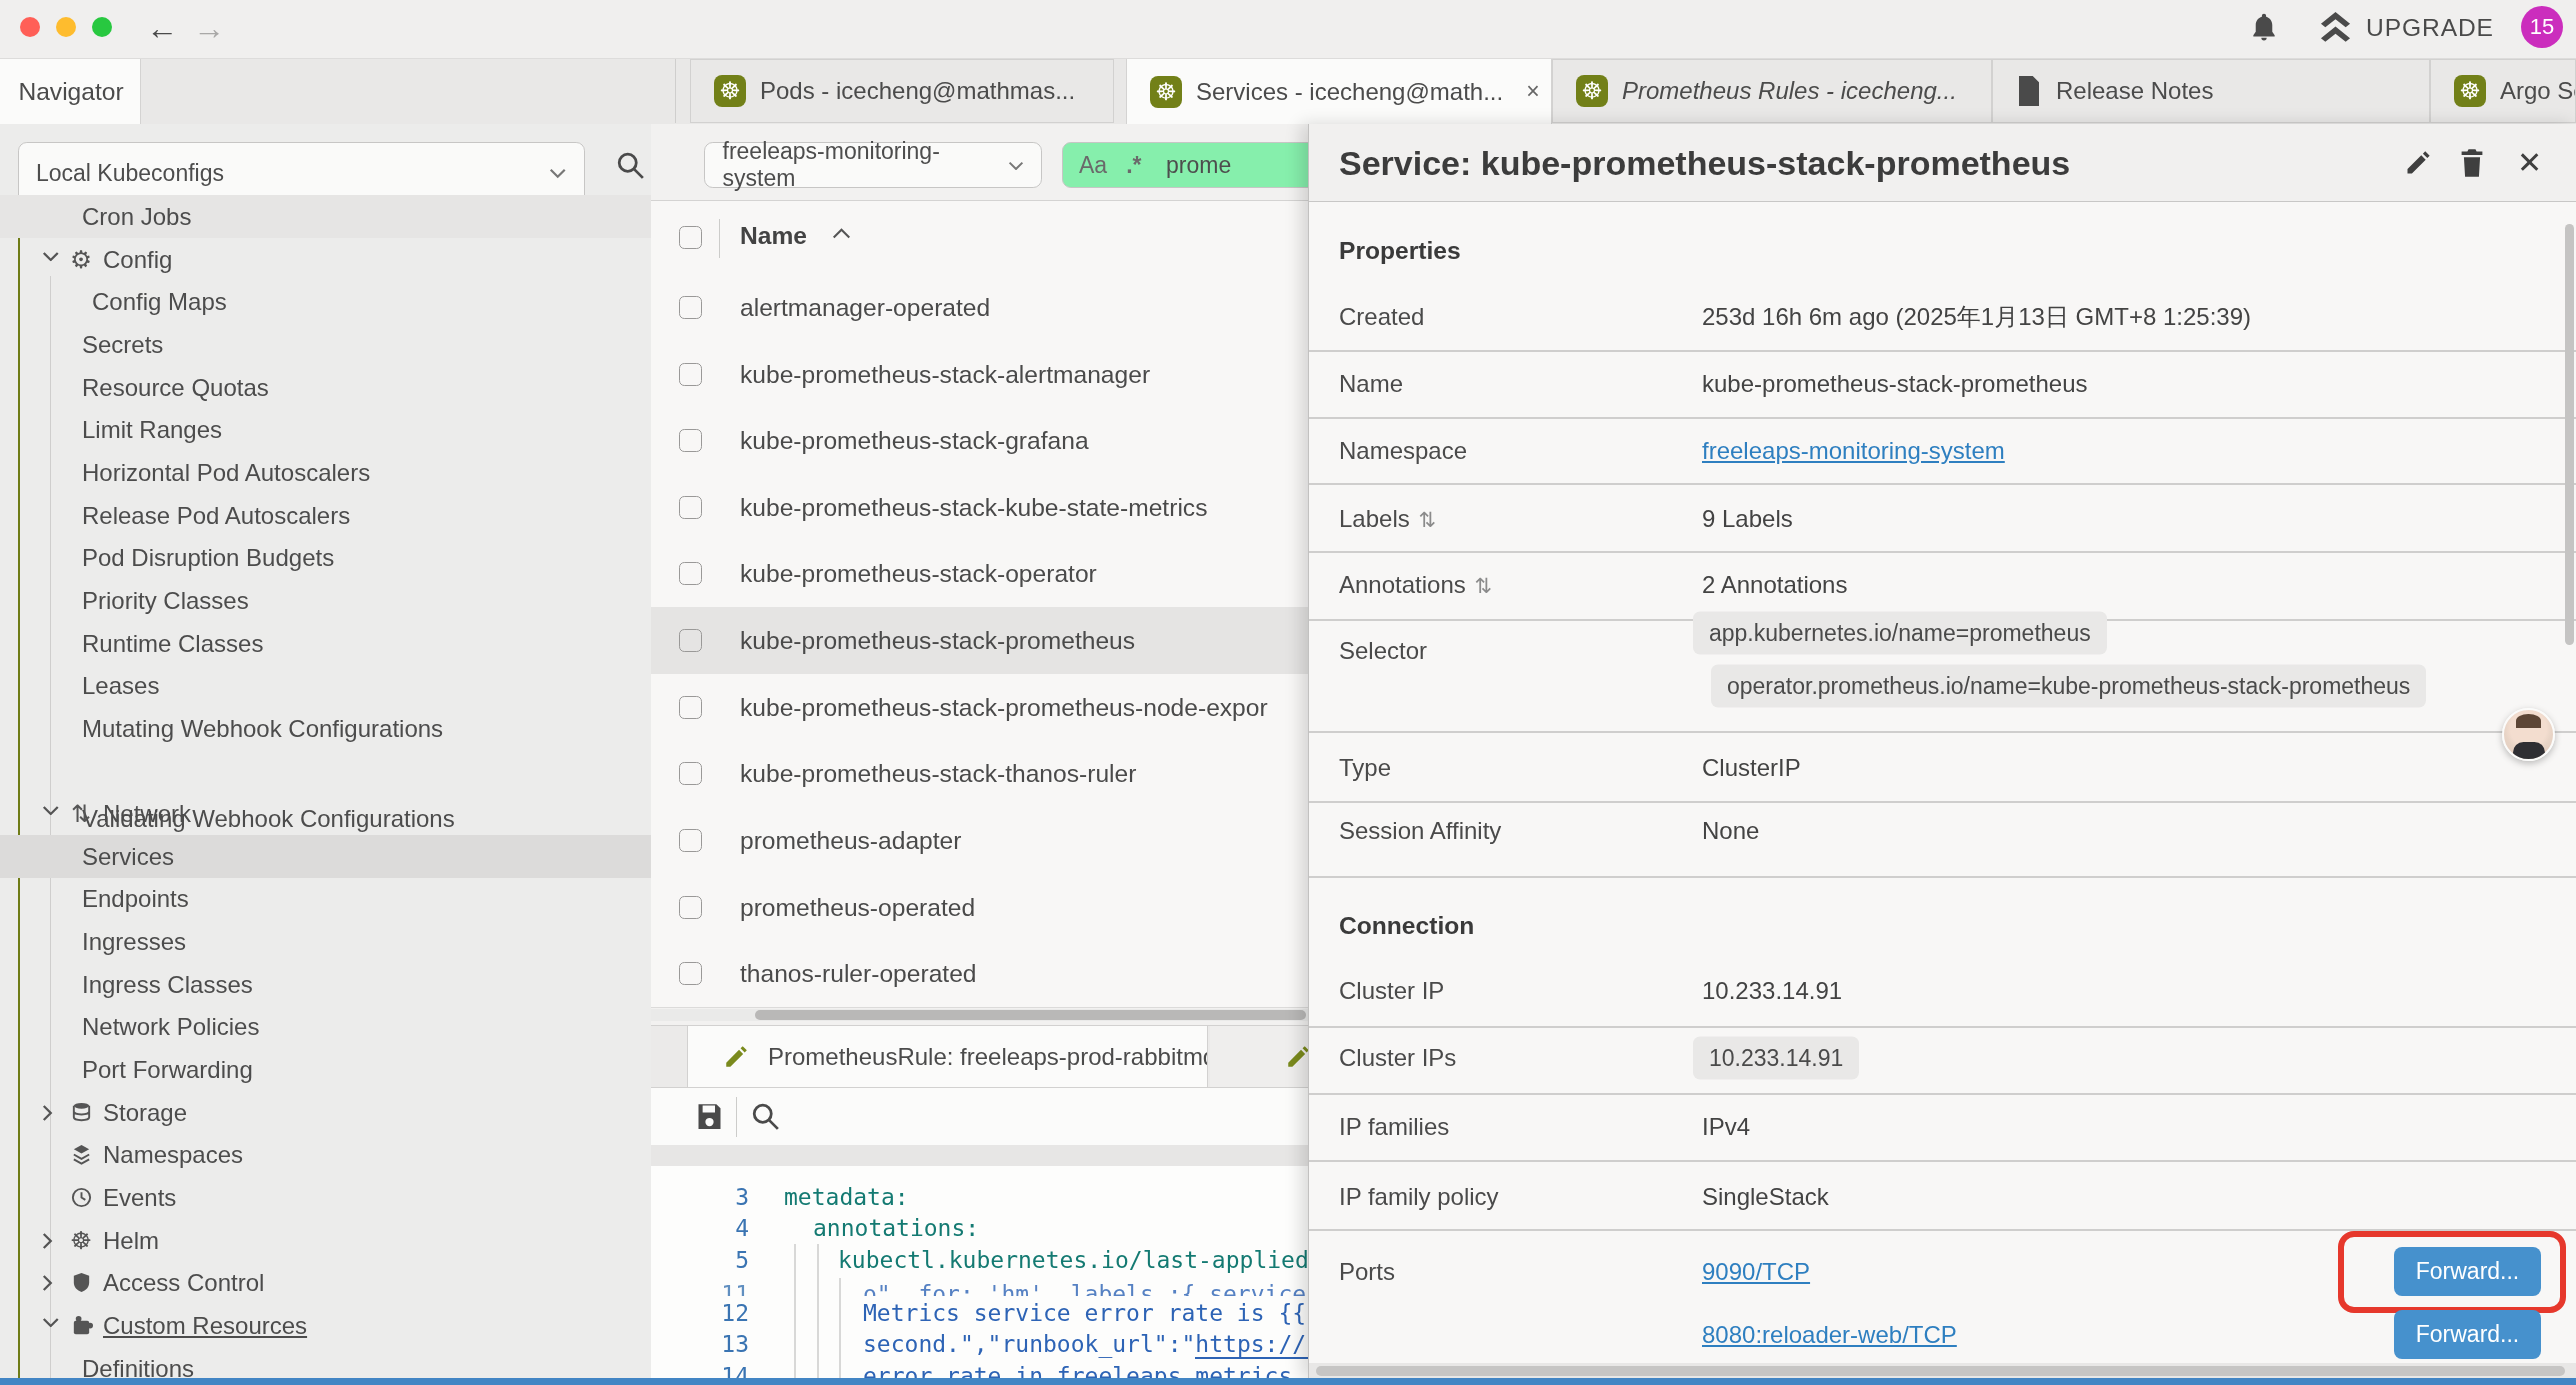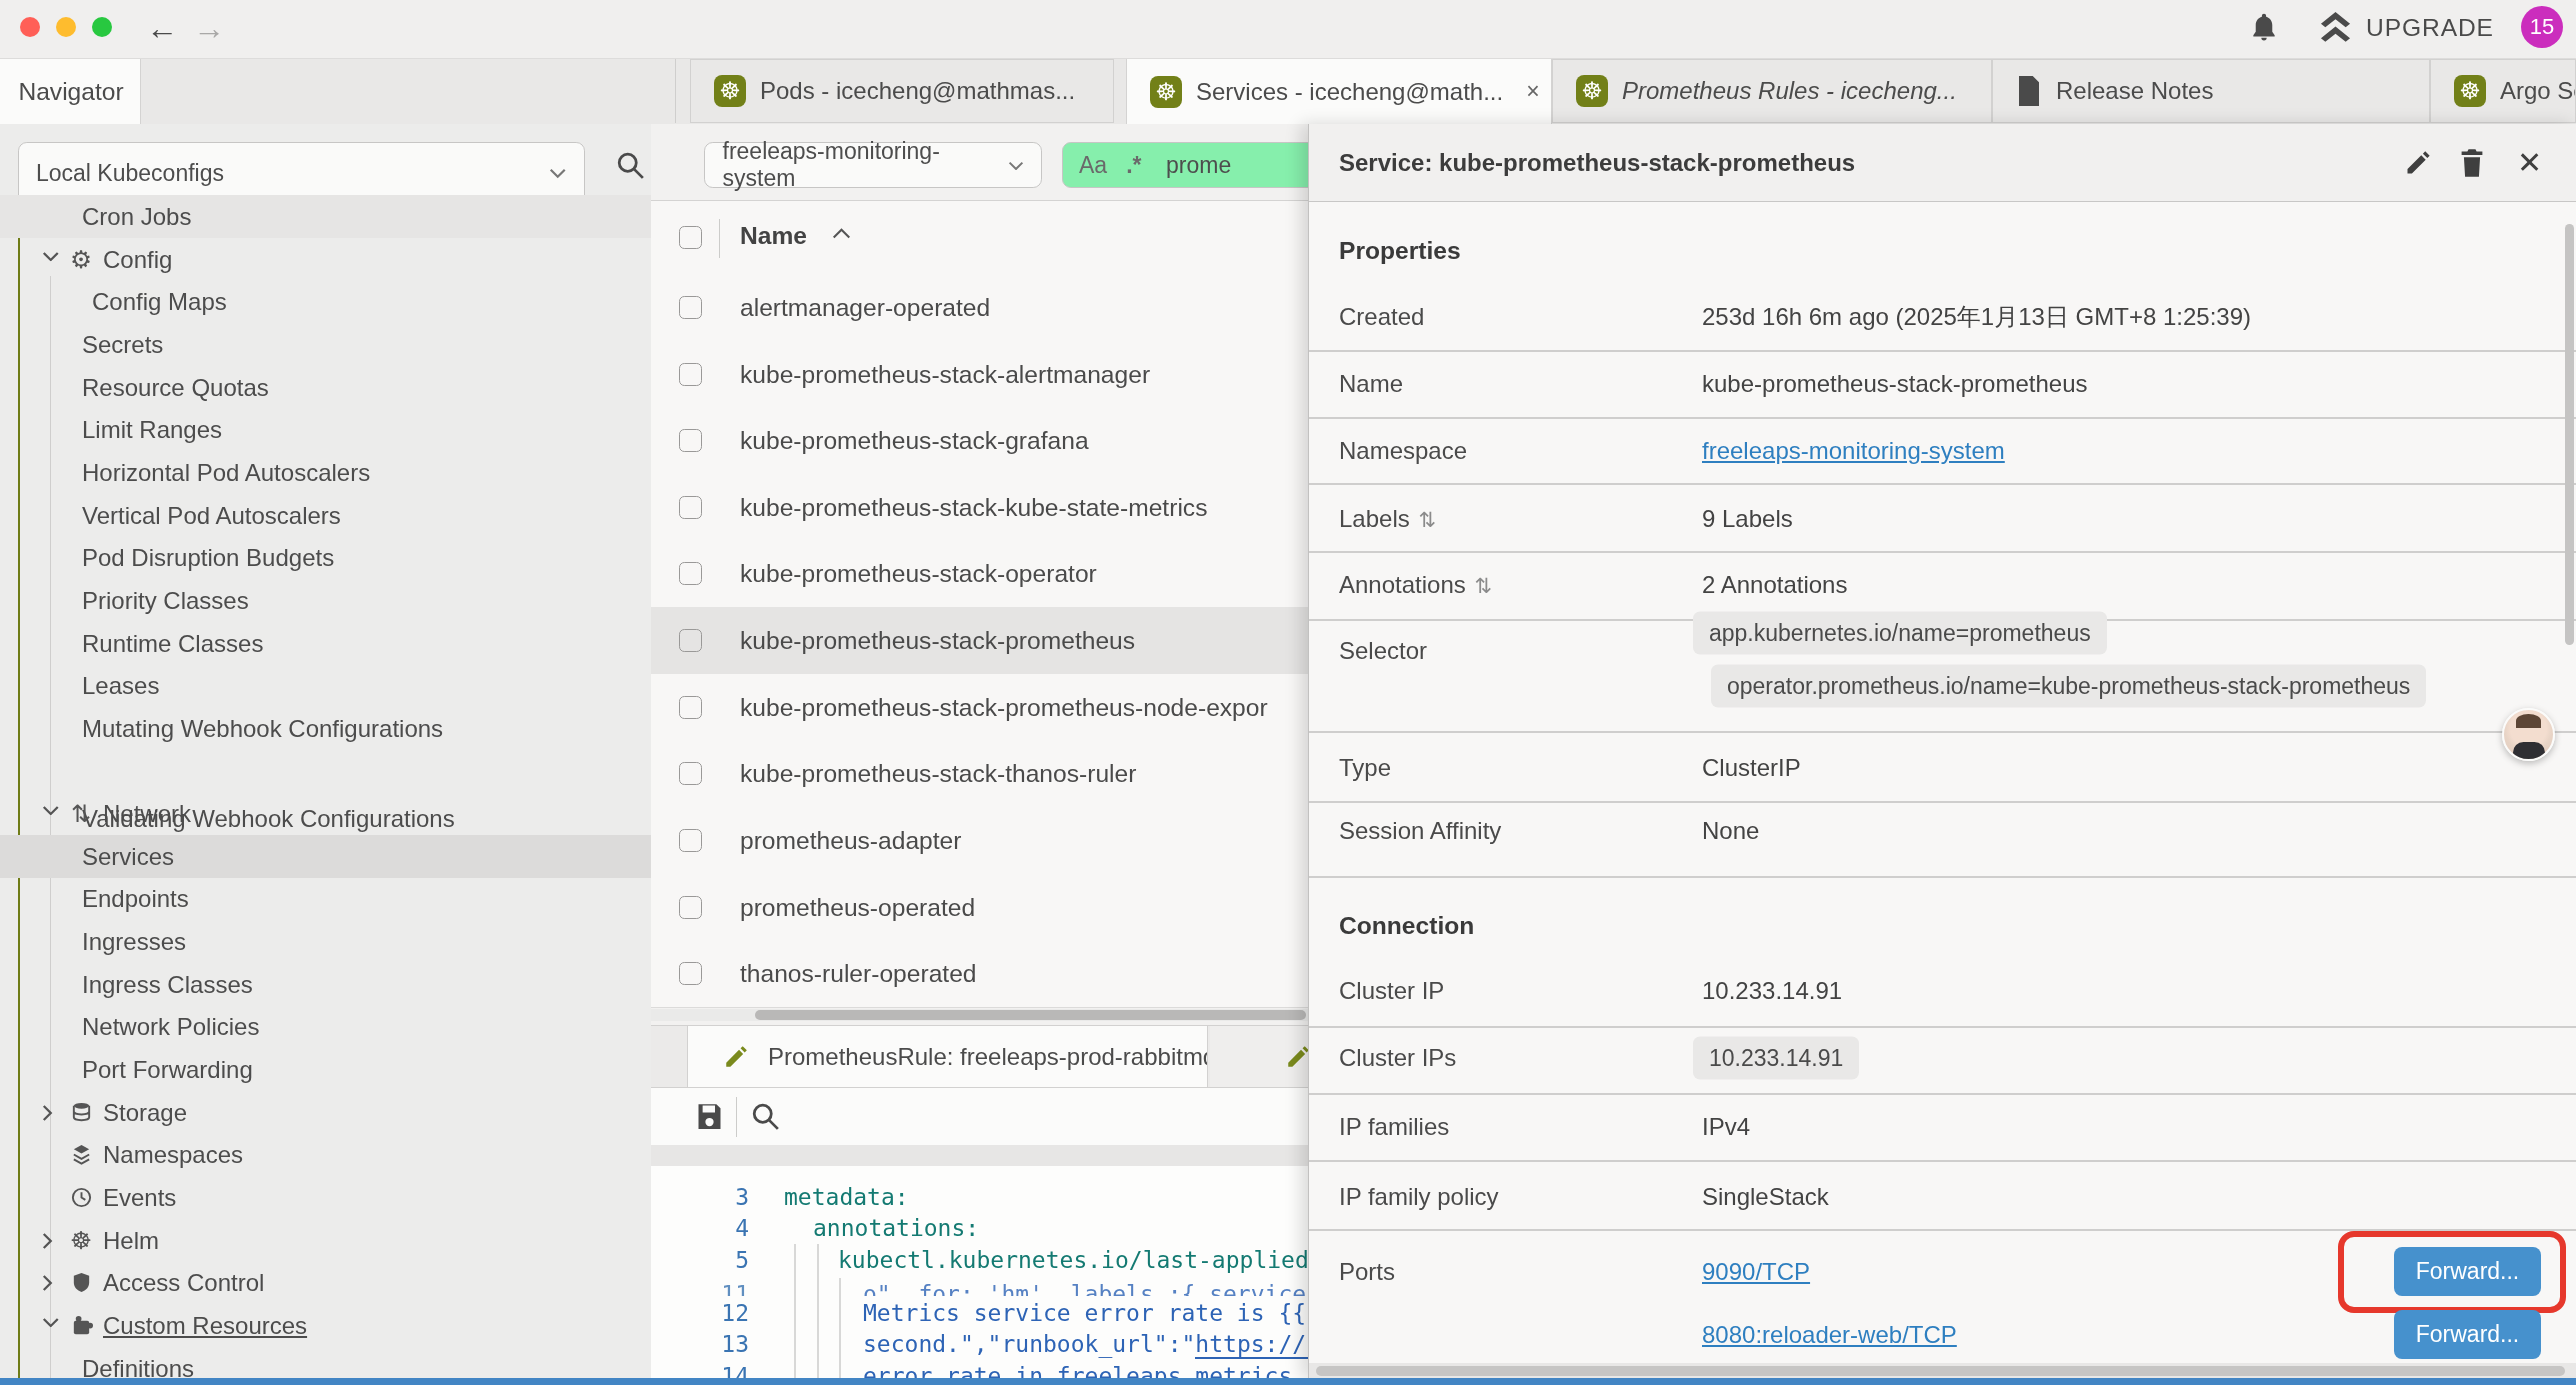--- a/index.html
+++ b/index.html
@@ -56,21 +56,21 @@
   .eline{position:absolute;left:0;width:657px;height:32px;line-height:32px;font-size:23px;white-space:nowrap;}
   .eline .num{position:absolute;left:0;width:98px;text-align:right;color:#3a74b2;}
   .eline .code{position:absolute;}
   .c-key{color:#147a72;}
   .c-str{color:#2d63b5;}
   .c-link{color:#2d63b5;border-bottom:2.6px solid #2d63b5;}
   
   .drawer{left:1308px;top:124px;width:1268px;height:1255px;background:#f8f7f6;
     border-left:0.9px solid #c2c1c0;box-shadow:-7px 0 16px rgba(0,0,0,.14);overflow:hidden;}
   .dheader{left:0;top:0;width:1268px;height:77px;background:#f1f0ef;border-bottom:1.8px solid #c8c7c6;}
-  .dtitle{position:absolute;left:30px;top:50%;transform:translateY(-50%);font-size:24px;font-weight:700;color:#3c3c3c;}
+  .dtitle{position:absolute;left:30px;top:50%;transform:translateY(-50%);font-size:34px;font-weight:700;color:#3c3c3c;}
   .hicon{position:absolute;top:21px;width:35px;height:35px;color:#3f3f3f;display:flex;align-items:center;justify-content:center;}
   .drow-label{position:absolute;left:30px;transform:translateY(-50%);font-size:24px;color:#4a4a4a;white-space:nowrap;}
   .drow-value{position:absolute;left:393px;transform:translateY(-50%);font-size:24px;color:#434343;white-space:nowrap;}
   .dheading{position:absolute;left:30px;transform:translateY(-50%);font-size:24.6px;font-weight:700;color:#3a3a3a;}
   .ddiv{position:absolute;left:0;width:1268px;height:1.8px;background:#cfcecd;}
   .dlink{color:#2e7fc0;text-decoration:underline;}
   .chip{position:absolute;transform:translateY(-50%);background:#e9e8e7;border-radius:7px;
     font-size:23px;color:#4a4a4a;padding:8px 16px;white-space:nowrap;}
   .fwdbtn{position:absolute;left:1085px;width:147px;height:49px;background:#4691cd;border-radius:8px;
     color:#fff;font-size:23px;display:flex;align-items:center;justify-content:center;}
@@ -187,21 +187,21 @@
         <div class="abs srow" style="top: 171px;">
           <span class="lbl" style="left: 82px;">Resource Quotas</span>
         </div>
         <div class="abs srow" style="top: 213px;">
           <span class="lbl" style="left: 82px;">Limit Ranges</span>
         </div>
         <div class="abs srow" style="top: 256px;">
           <span class="lbl" style="left: 82px;">Horizontal Pod Autoscalers</span>
         </div>
         <div class="abs srow" style="top: 299px;">
-          <span class="lbl" style="left: 82px;">Vertical Pod Autoscalers</span>
+          <span class="lbl" style="left: 82px;">Release Pod Autoscalers</span>
         </div>
         <div class="abs srow" style="top: 341px;">
           <span class="lbl" style="left: 82px;">Pod Disruption Budgets</span>
         </div>
         <div class="abs srow" style="top: 384px;">
           <span class="lbl" style="left: 82px;">Priority Classes</span>
         </div>
         <div class="abs srow" style="top: 427px;">
           <span class="lbl" style="left: 82px;">Runtime Classes</span>
         </div>

